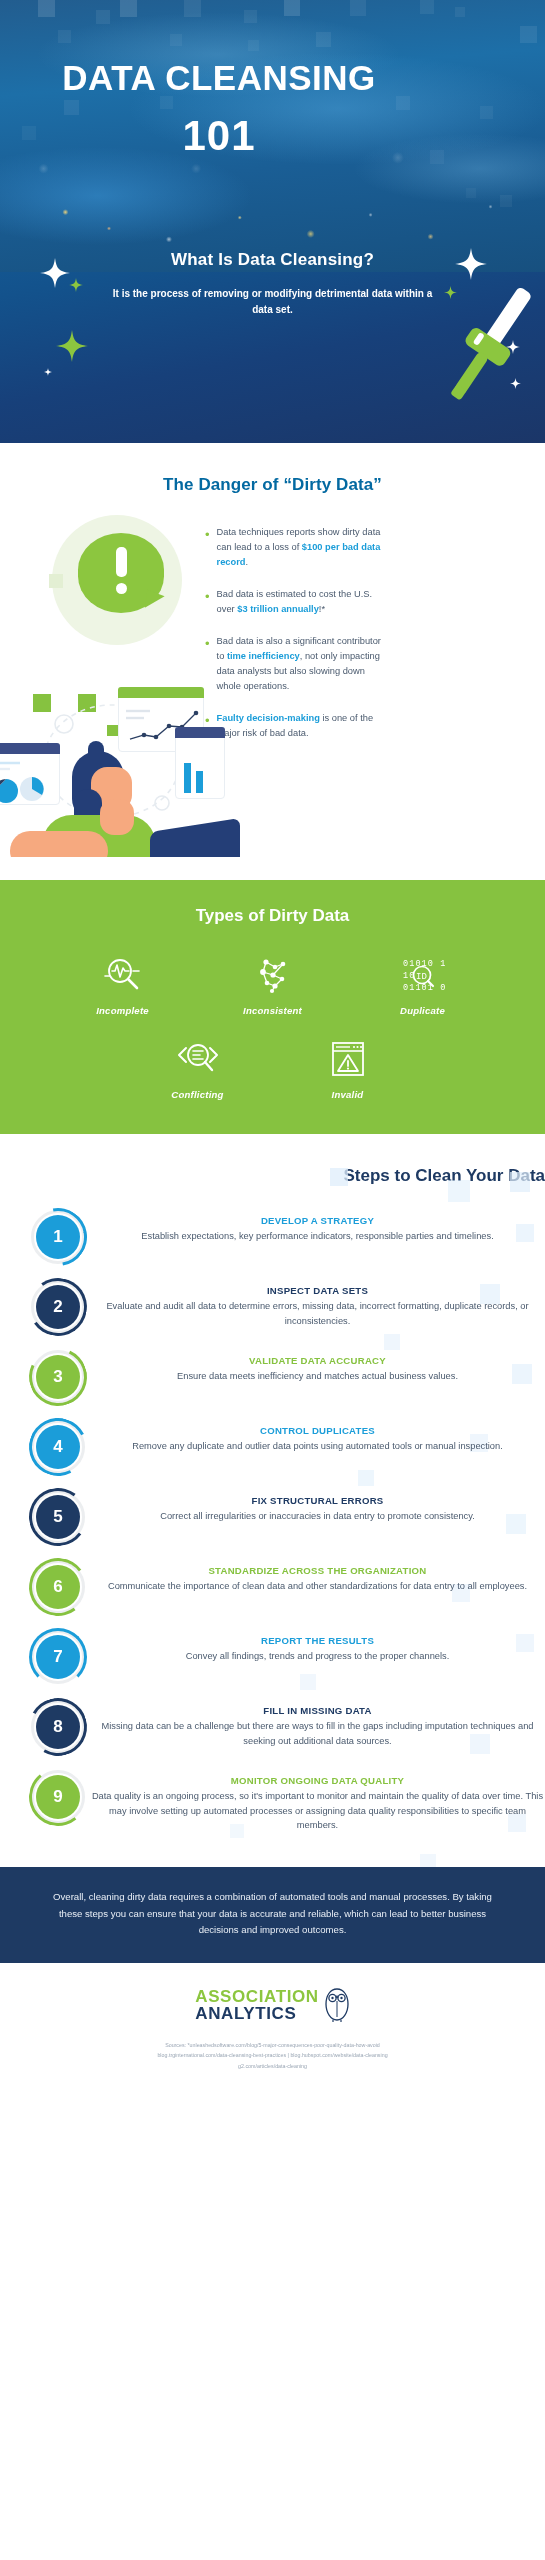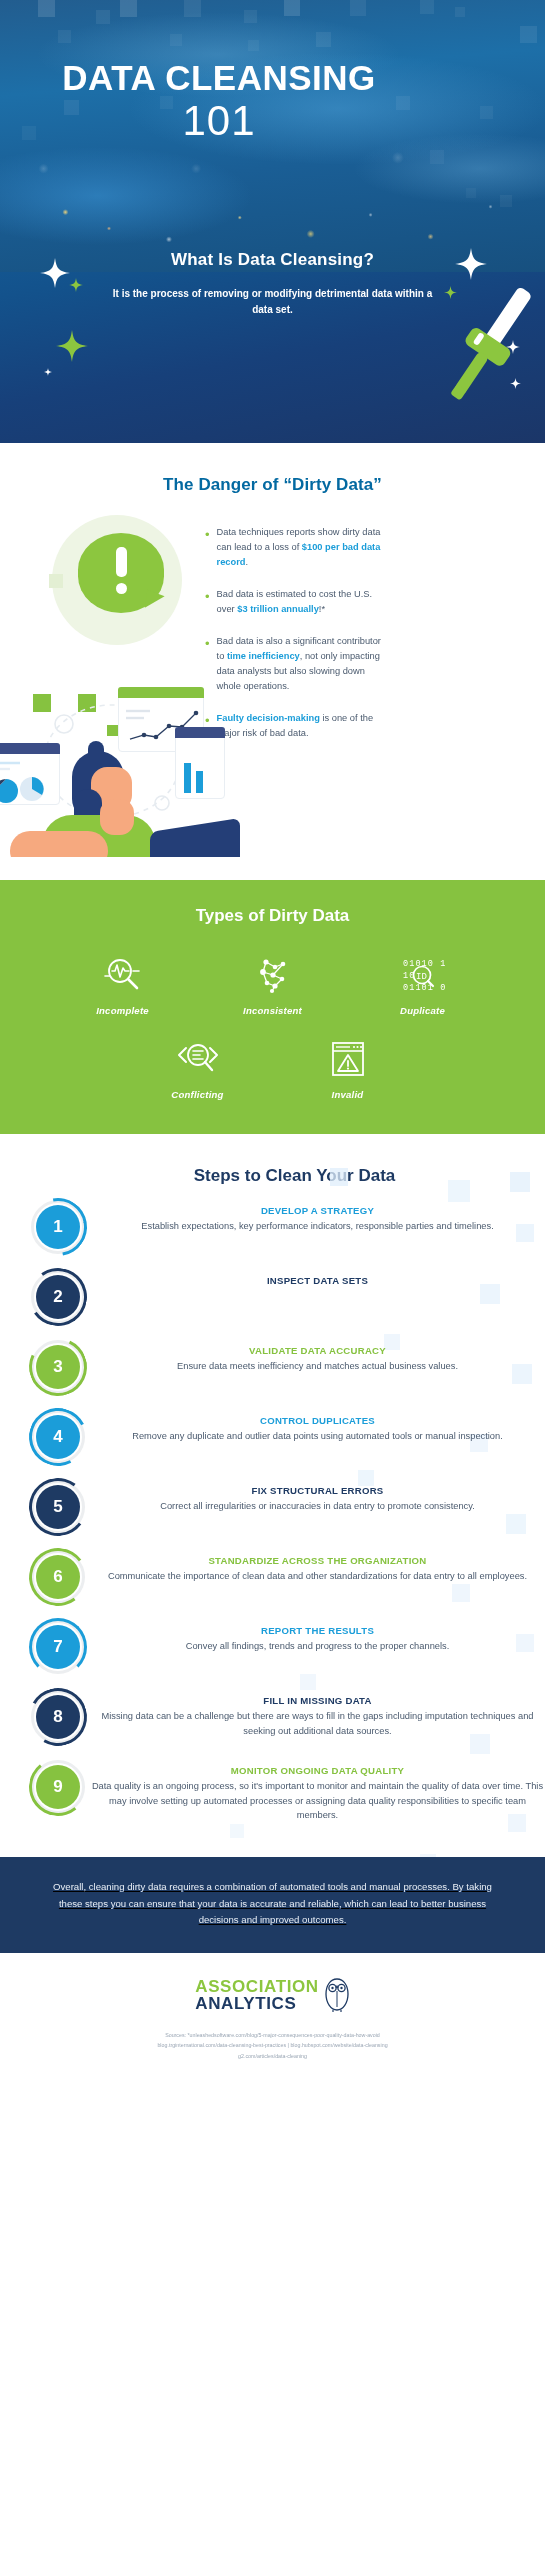--- a/index.html
+++ b/index.html
@@ -43,21 +43,21 @@
       radial-gradient(circle 5px at 8% 62%, rgba(255,255,255,.18), transparent),
       radial-gradient(circle 6px at 73% 58%, rgba(255,255,255,.15), transparent),
       radial-gradient(circle 5px at 36% 62%, rgba(255,255,255,.13), transparent);
   }
   .sq { position:absolute; background: rgba(255,255,255,.13); }
   .hero-title-wrap { position: absolute; left:0; top: 60px; width: 438px; text-align:center; z-index:5;}
   .hero-title {
     font-size: 35px; font-weight: 700; color: #fff; letter-spacing: .5px;
     line-height: 1.05;
   }
-  .hero-101 { font-size: 42px; font-weight: 400; color:#fff; margin-top: 0; letter-spacing: 1px; }
+  .hero-101 { font-size: 42px; font-weight: 700; color:#fff; margin-top: 15px; letter-spacing: 1px; }
   .hero-lower { position:absolute; left:0; top:250px; width:545px; text-align:center; z-index:5;}
   .hero-q { font-size: 17px; font-weight: 700; color:#fff; letter-spacing:.2px;}
   .hero-desc { font-size: 10px; font-weight:700; color:#fff; line-height:1.55; margin-top:16px; padding:0 110px;}
   .spark { position:absolute; color:#fff; }
   .spark.green { color:#8cc63f; }
 
   .squeegee{ position:absolute; right:6px; top:280px; width:90px; height:130px; z-index:4;}
 
   
   .danger { position: relative; background:#fff; padding-top: 32px; padding-bottom: 8px; overflow:hidden;}
@@ -90,35 +90,35 @@
   .types { background:#86c240; padding: 26px 0 34px 0; margin-top: 23px; }
   .types-title{ text-align:center; color:#fff; font-size:17px; font-weight:700; margin-bottom:26px;}
   .types-row{ display:flex; justify-content:center; }
   .type-item{ width: 150px; text-align:center; }
   .type-ic{ height:46px; display:flex; align-items:center; justify-content:center;}
   .type-lbl{ color:#fff; font-size:9.6px; font-weight:600; margin-top:7px; letter-spacing:.2px;font-style:italic;}
   .types-row.second{ margin-top:20px; }
 
   
   .steps{ position:relative; background:#fff; padding: 32px 0 20px 0; overflow:hidden;}
-  .steps-title{ text-align:center; font-size:17px; font-weight:700; color:#1e3a63; margin-bottom:12px;padding-left:44px;}
+  .steps-title{ text-align:right; font-size:17px; font-weight:700; color:#1e3a63; margin-bottom:22px;padding-left:44px;}
   .step{ display:flex; align-items:flex-start; margin: 0 0 14px 0; padding-left: 26px; position:relative; z-index:3;}
   .badge-wrap{ width: 64px; flex:none; display:flex; align-items:center; justify-content:center; position:relative; padding-top:2px;}
   .badge{ position:relative; width:54px; height:54px; }
   .ring{ position:absolute; inset:0; border-radius:50%; border:3.2px solid #eceef0;}
   .arc{ position:absolute; inset:-2px; border-radius:50%; border:3.4px solid transparent; }
   .circ{ position:absolute; left:5px; top:5px; width:44px; height:44px; border-radius:50%; display:flex;align-items:center;justify-content:center;}
   .circ span{ color:#fff; font-size:17px; font-weight:700; }
   .step-txt{ flex:1; padding-top:7px;text-align:center;}
   .step-h{ font-size:9.6px; font-weight:700; letter-spacing:.25px; margin-bottom:3px;}
   .step-p{ font-size:9.3px; line-height:1.58; color:#4a5a6e;}
   .bgsq{ position:absolute; background:#dfeefb; z-index:1;}
 
   
-  .conclusion{ background:#1e3a63; padding: 22px 40px 24px 40px; text-decoration: underline; }
+  .conclusion{ background:#1e3a63; padding: 22px 40px 24px 40px; }
   .conclusion p{ color:#e8eef6; font-size:9.6px; line-height:1.72; text-align:center;}
 
   
   .footer{ background:#fff; padding: 24px 0 16px 0; text-align:center; }
   .logo{ display:inline-flex; align-items:center; justify-content:center; gap:5px;}
   .logo-txt{ text-align:left; line-height:1.0;}
   .logo-1{ font-size:17px; font-weight:700; color:#8cc63f; letter-spacing:.6px;}
   .logo-2{ font-size:17px; font-weight:700; color:#1e3a63; letter-spacing:.6px;}
   .sources{ margin-top:17px; font-size:5.3px; line-height:2.0; color:#9aa6b4; padding: 0 60px;}
 </style>
@@ -429,20 +429,21 @@
         <div class="badge">
           <div class="ring"></div>
           <div class="arc" style="border-top-color:#1e3a63;border-right-color:#1e3a63;border-bottom-color:#1e3a63;transform:rotate(10deg);"></div>
           <div class="circ" style="background:#1e3a63">
               <span>2</span>
             </div>
         </div>
       </div>
       <div class="step-txt">
         <div class="step-h" style="color:#1e3a63">INSPECT DATA SETS</div>
+        <div class="step-p">Evaluate and audit all data to determine errors, missing data, incorrect formatting, duplicate records, or inconsistencies.</div>
       </div>
     </div>
 
     <div class="step">
       <div class="badge-wrap">
         <div class="badge">
           <div class="ring"></div>
           <div class="arc" style="border-left-color:#86c240;border-bottom-color:#86c240;border-right-color:#86c240;transform:rotate(-20deg);"></div>
           <div class="circ" style="background:#86c240">
               <span>3</span>

